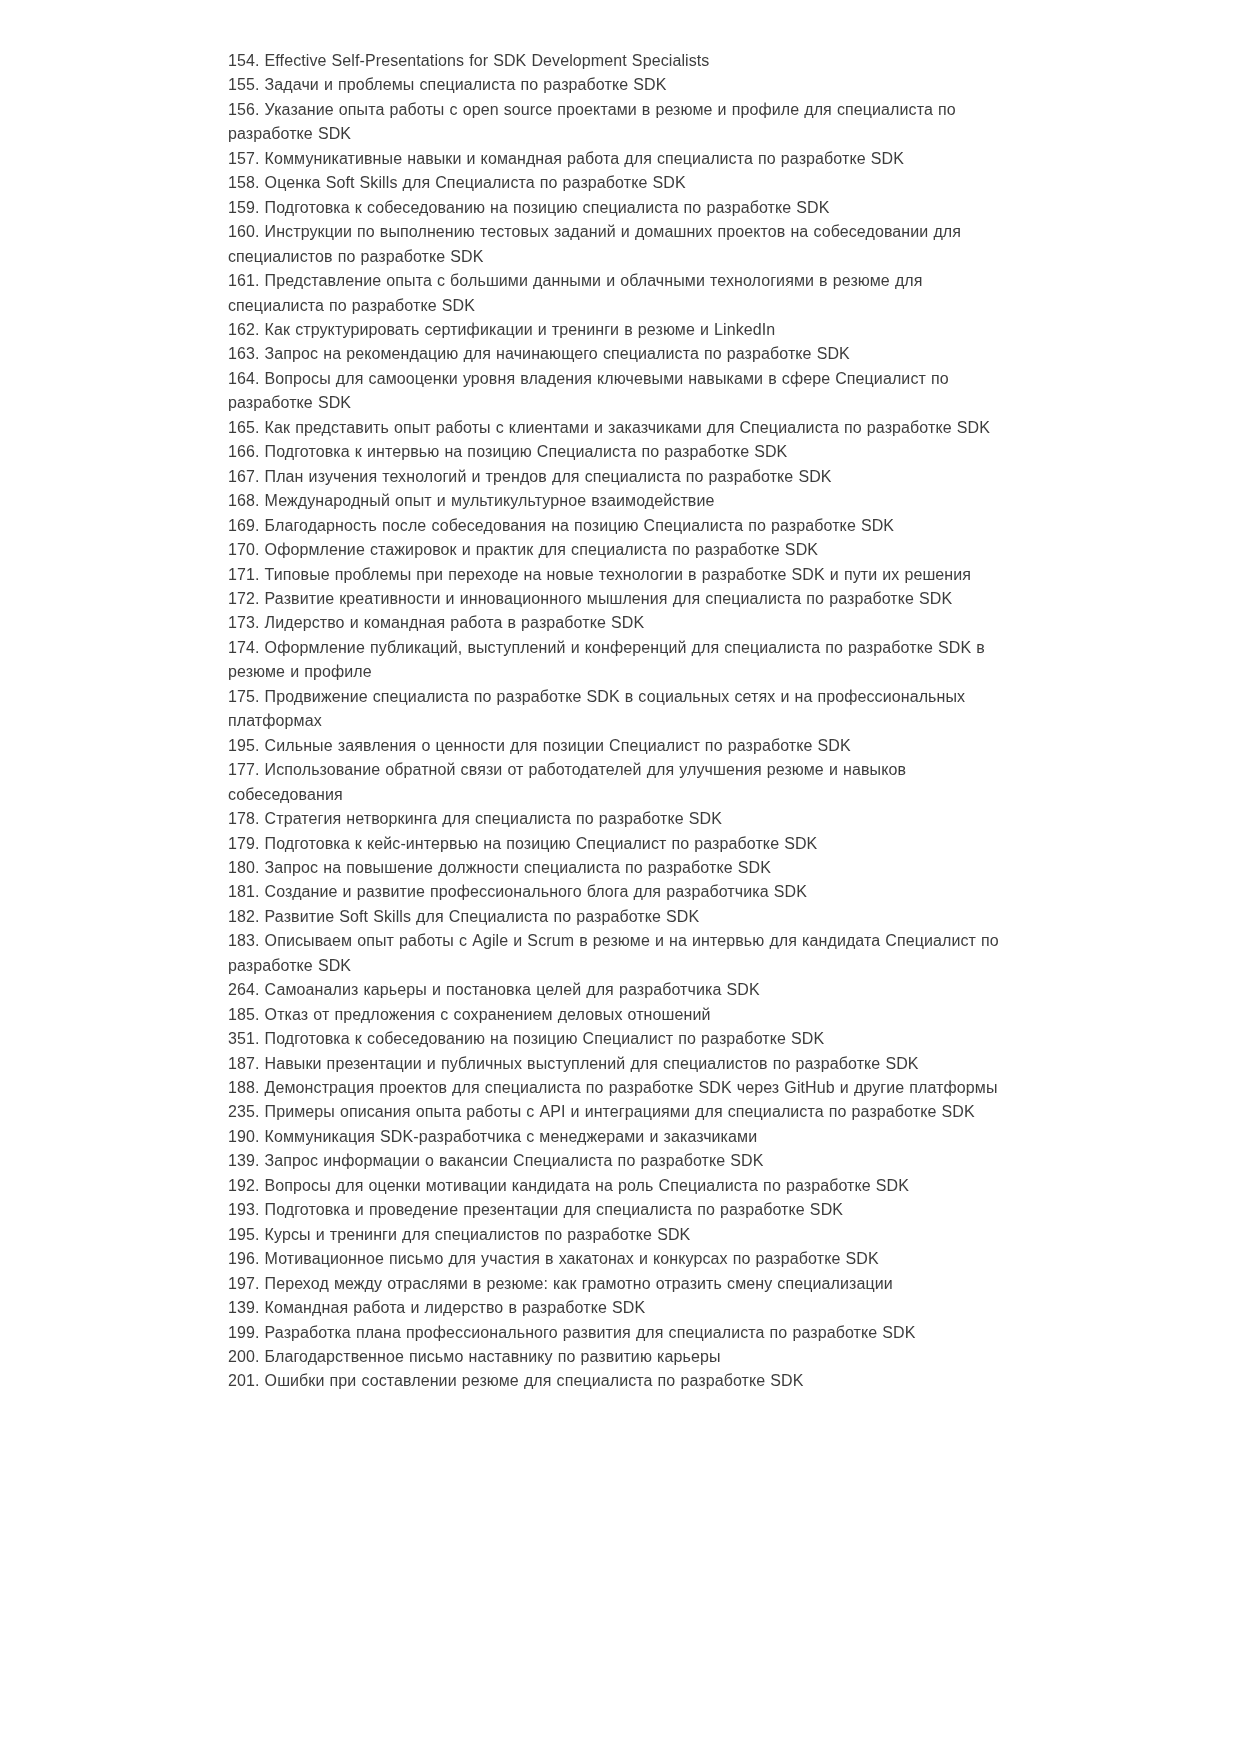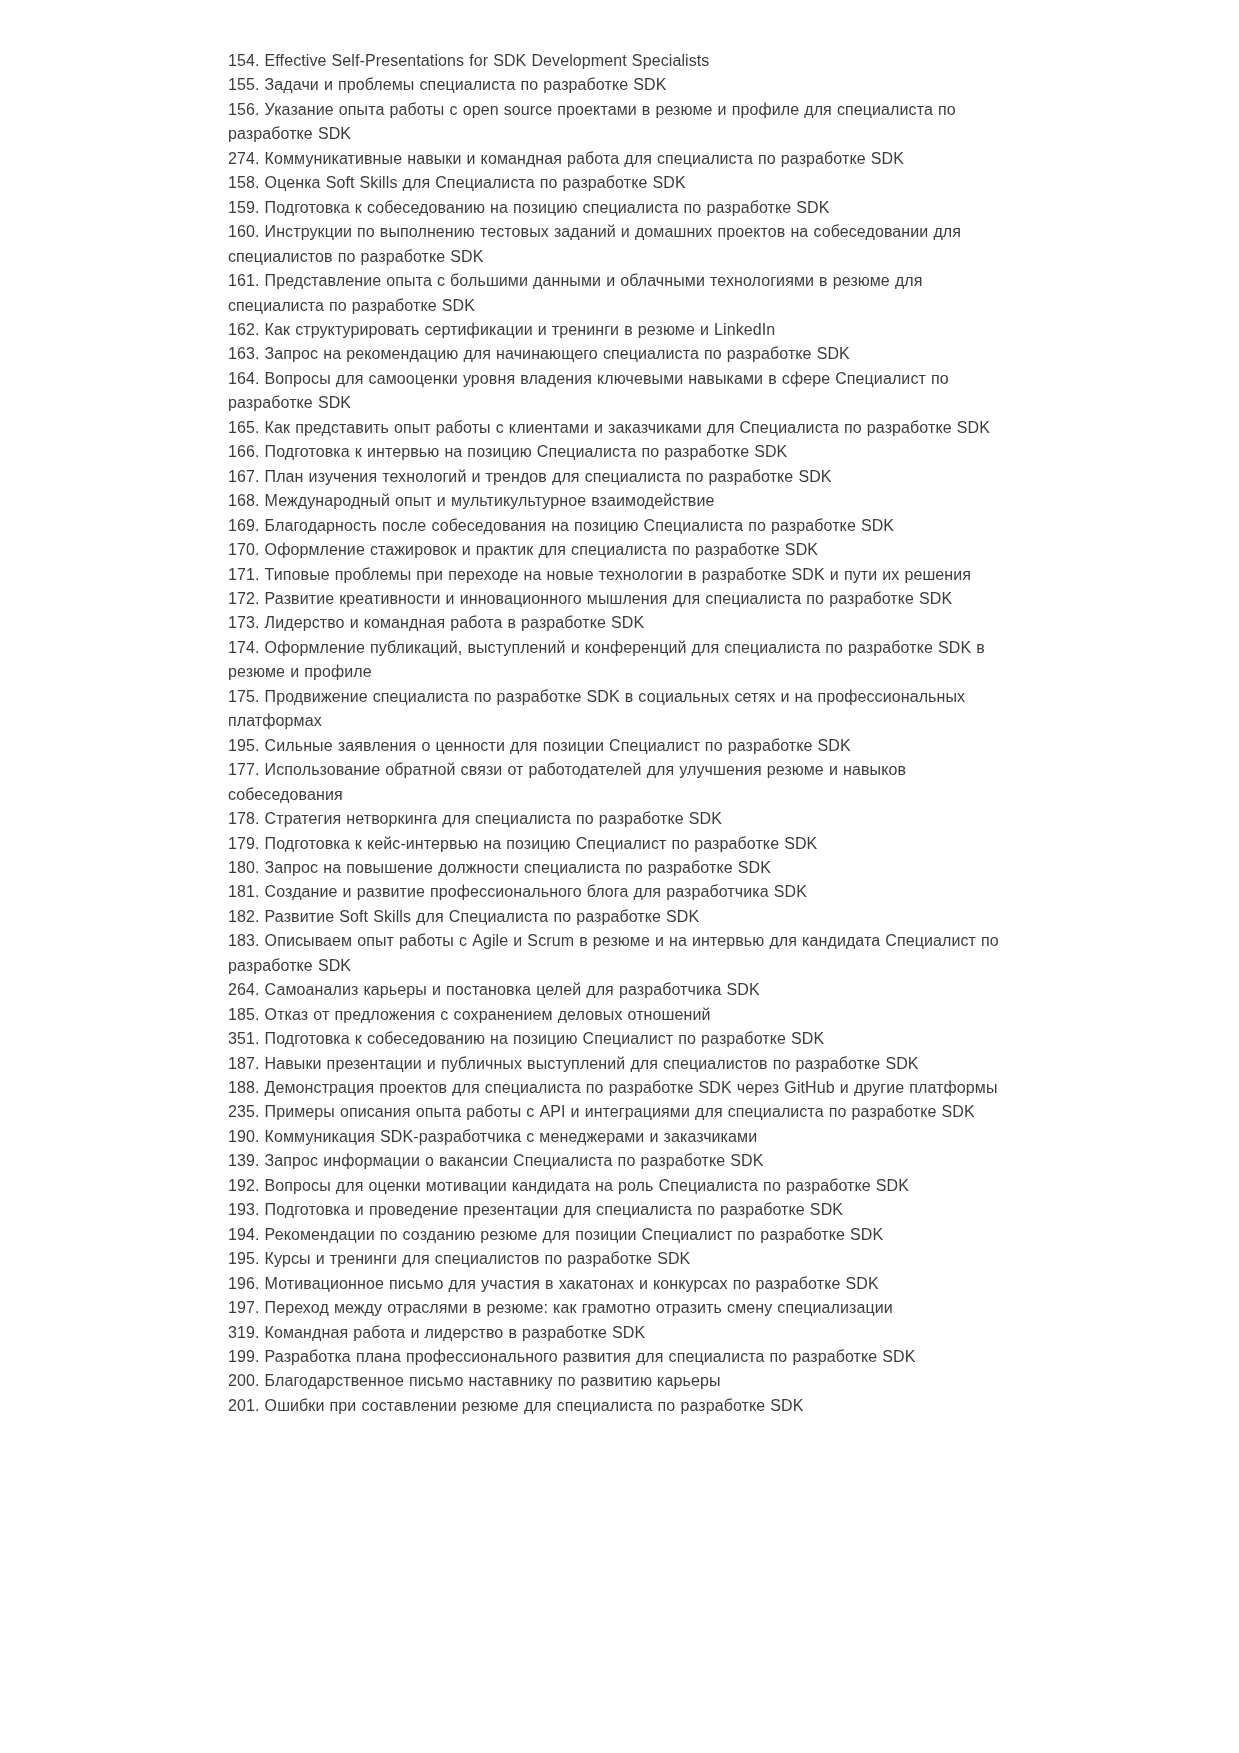--- a/index.html
+++ b/index.html
@@ -35,21 +35,21 @@
   }
 </style>
 </head>
 <body>
 
 <div class="page">
   <div class="topic-list">
       <p class="list-item">154. Effective Self-Presentations for SDK Development Specialists</p>
       <p class="list-item">155. Задачи и проблемы специалиста по разработке SDK</p>
       <p class="list-item">156. Указание опыта работы с open source проектами в резюме и профиле для специалиста по разработке SDK</p>
-      <p class="list-item">274. Коммуникативные навыки и командная работа для специалиста по разработке SDK</p>
+      <p class="list-item">157. Коммуникативные навыки и командная работа для специалиста по разработке SDK</p>
       <p class="list-item">158. Оценка Soft Skills для Специалиста по разработке SDK</p>
       <p class="list-item">159. Подготовка к собеседованию на позицию специалиста по разработке SDK</p>
       <p class="list-item">160. Инструкции по выполнению тестовых заданий и домашних проектов на собеседовании для специалистов по разработке SDK</p>
       <p class="list-item">161. Представление опыта с большими данными и облачными технологиями в резюме для специалиста по разработке SDK</p>
       <p class="list-item">162. Как структурировать сертификации и тренинги в резюме и LinkedIn</p>
       <p class="list-item">163. Запрос на рекомендацию для начинающего специалиста по разработке SDK</p>
       <p class="list-item">164. Вопросы для самооценки уровня владения ключевыми навыками в сфере Специалист по разработке SDK</p>
       <p class="list-item">165. Как представить опыт работы с клиентами и заказчиками для Специалиста по разработке SDK</p>
       <p class="list-item">166. Подготовка к интервью на позицию Специалиста по разработке SDK</p>
       <p class="list-item">167. План изучения технологий и трендов для специалиста по разработке SDK</p>
@@ -72,22 +72,21 @@
       <p class="list-item">264. Самоанализ карьеры и постановка целей для разработчика SDK</p>
       <p class="list-item">185. Отказ от предложения с сохранением деловых отношений</p>
       <p class="list-item">351. Подготовка к собеседованию на позицию Специалист по разработке SDK</p>
       <p class="list-item">187. Навыки презентации и публичных выступлений для специалистов по разработке SDK</p>
       <p class="list-item">188. Демонстрация проектов для специалиста по разработке SDK через GitHub и другие платформы</p>
       <p class="list-item">235. Примеры описания опыта работы с API и интеграциями для специалиста по разработке SDK</p>
       <p class="list-item">190. Коммуникация SDK-разработчика с менеджерами и заказчиками</p>
       <p class="list-item">139. Запрос информации о вакансии Специалиста по разработке SDK</p>
       <p class="list-item">192. Вопросы для оценки мотивации кандидата на роль Специалиста по разработке SDK</p>
       <p class="list-item">193. Подготовка и проведение презентации для специалиста по разработке SDK</p>
-      <p class="list-item">194. Рекомендации по созданию резюме для позиции Специалист по разработке SDK</p>
       <p class="list-item">195. Курсы и тренинги для специалистов по разработке SDK</p>
       <p class="list-item">196. Мотивационное письмо для участия в хакатонах и конкурсах по разработке SDK</p>
       <p class="list-item">197. Переход между отраслями в резюме: как грамотно отразить смену специализации</p>
-      <p class="list-item">319. Командная работа и лидерство в разработке SDK</p>
+      <p class="list-item">139. Командная работа и лидерство в разработке SDK</p>
       <p class="list-item">199. Разработка плана профессионального развития для специалиста по разработке SDK</p>
       <p class="list-item">200. Благодарственное письмо наставнику по развитию карьеры</p>
       <p class="list-item">201. Ошибки при составлении резюме для специалиста по разработке SDK</p>
     </div>
 </div>
 
 </body></html>

